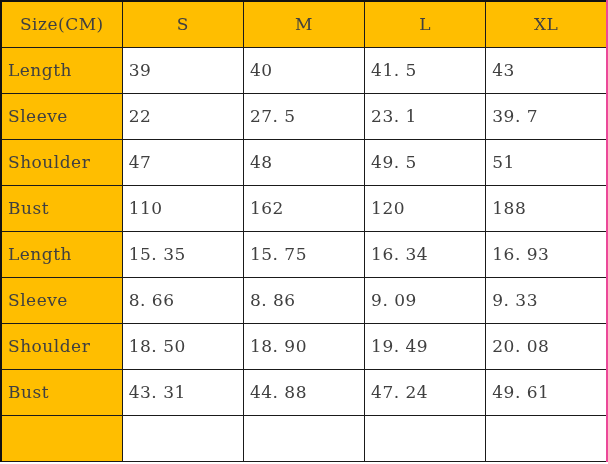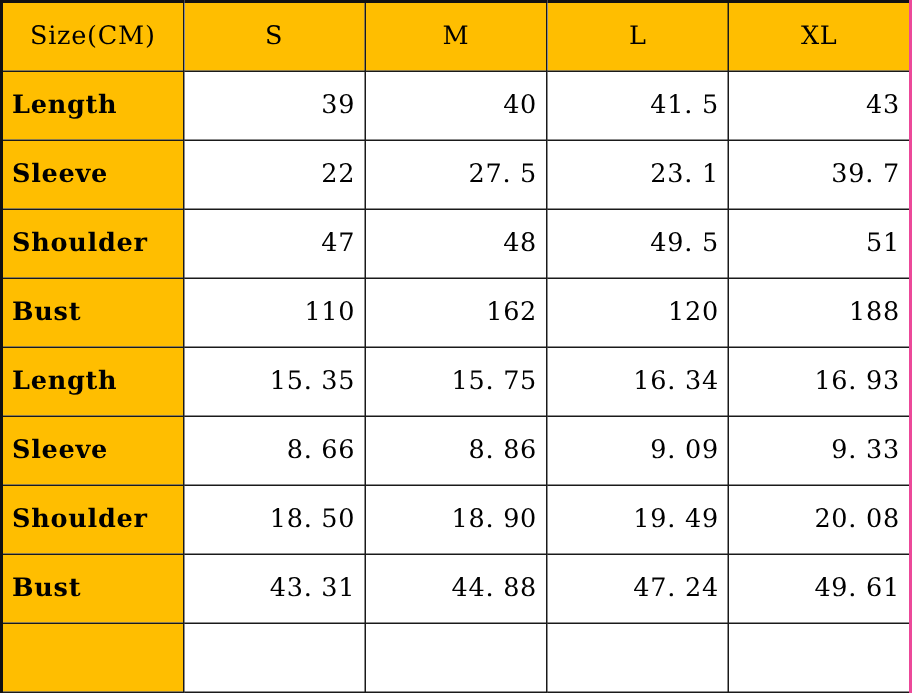--- a/index.html
+++ b/index.html
@@ -19,40 +19,39 @@
     table-layout: fixed;
   }
   #size-chart col.label-col { width: 121px; }
   #size-chart col.data-col  { width: 121px; }
 
   #size-chart td {
     height: 46px;
     box-sizing: border-box;
     border: 1px solid #1a1a1a;
     font-size: 17px;
-    color: #000000;
+    color: #404040;
     letter-spacing: 0.5px;
     padding: 0 6px;
     white-space: nowrap;
     overflow: hidden;
   }
   
   #size-chart tr:first-child td { border-top: 2px solid #111111; }
   #size-chart td:first-child { border-left: 2px solid #111111; }
   #size-chart td:last-child  { border-right: 2px solid #ec4899; }
 
   td.cell-label {
     background: #FFBE00;
     text-align: left;
     padding-left: 8px;
-    font-weight: bold;
   }
   td.cell-value {
     background: #ffffff;
-    text-align: right;
+    text-align: left;
   }
   td.cell-head {
     background: #FFBE00;
     text-align: center;
   }
   tr.partial-row td {
     height: 8px;
   }
 </style>
 </head>

